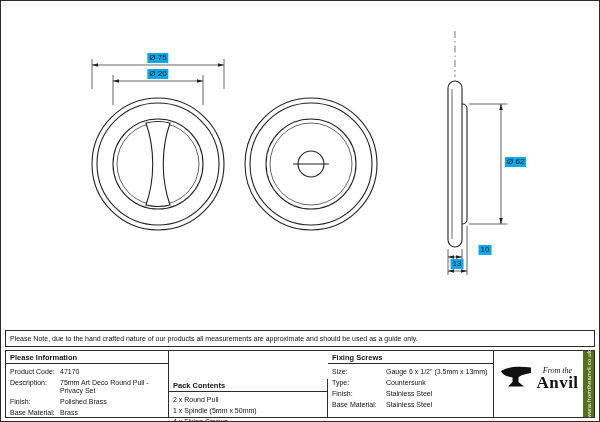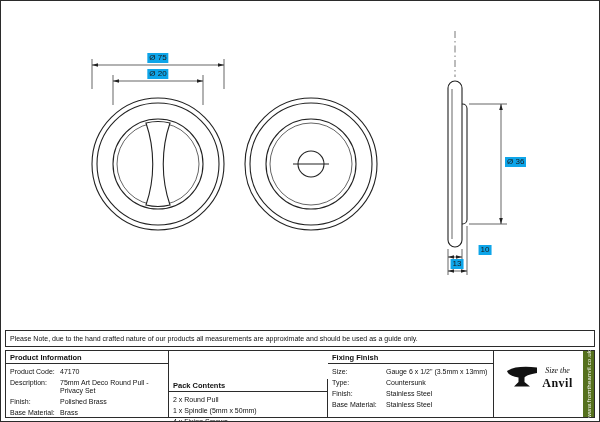--- a/index.html
+++ b/index.html
@@ -43,21 +43,21 @@
   .col-body { padding:4px; font-size:7px; line-height:8px; }
   .kv-row { display:flex; margin-bottom:3px; }
   .col-product .k { flex:0 0 50px; }
   .col-fix .k     { flex:0 0 54px; }
   .kv-row .v { flex:1; }
   .pc-line { margin-bottom:3px; }
 
   .brand { display:flex; align-items:center; justify-content:center; gap:3px; margin:13px 13px 0 3px; }
   .brand-text { text-align:center; font-family:"Liberation Serif", serif; }
   .brand-top  { font-style:italic; font-size:8px; line-height:8px; }
-  .brand-main { font-weight:bold; font-size:12px; line-height:16px; letter-spacing:0.5px;text-align:right; }
+  .brand-main { font-weight:bold; font-size:17px; line-height:16px; letter-spacing:0.5px;text-align:right; }
   .site-strip {
     position:absolute; right:0; top:0; bottom:0; width:11px;
     background:var(--accent, #55701d);
     display:flex; align-items:center; justify-content:center;
   }
   .site-strip span {
     writing-mode:vertical-rl; transform:rotate(180deg);
     color:#fff; font-size:6px; letter-spacing:0.2px; white-space:nowrap;
   }
 </style>
@@ -111,33 +111,33 @@
         <line class="thin" x1="447" y1="248" x2="447" y2="274"></line>
         <line class="thin" x1="461" y1="248" x2="461" y2="260"></line>
         <line class="thin" x1="466" y1="225" x2="466" y2="274"></line>
         <line class="thin" x1="447" y1="256" x2="461" y2="256" marker-start="url(#arr)" marker-end="url(#arr)"></line>
         <line class="thin" x1="447" y1="270" x2="466" y2="270" marker-start="url(#arr)" marker-end="url(#arr)"></line>
       </g>
     </svg>
 
     <span class="dim-label ctr" style="left:157px; top:52px;">Ø 75</span>
     <span class="dim-label ctr" style="left:157px; top:68px;">Ø 20</span>
-    <span class="dim-label" style="left:504px; top:156px;">Ø 36</span>
+    <span class="dim-label" style="left:504px; top:156px;">Ø 62</span>
     <span class="dim-label ctr" style="left:454px; top:244px;margin-left:30px;">10</span>
     <span class="dim-label ctr" style="left:456px; top:258px;">13</span>
   </div>
 
   <div class="note-bar">
     <span>Please Note, due to the hand crafted nature of our products all measurements are approximate and should be used as a guide only.</span>
   </div>
 
   <div class="info-table">
 
     <div class="col col-product">
-      <div class="col-header">Product Information</div>
+      <div class="col-header">Please Information</div>
       <div class="col-body">
         <div class="kv-row">
           <span class="k">Product Code:</span>
           <span class="v">47170</span>
         </div>
         <div class="kv-row">
           <span class="k">Description:</span>
           <span class="v">75mm Art Deco Round Pull - Privacy Set</span>
         </div>
         <div class="kv-row">
@@ -154,21 +154,21 @@
     <div class="col col-pack">
       <div class="col-header">Pack Contents</div>
       <div class="col-body">
         <div class="pc-line">2 x Round Pull</div>
         <div class="pc-line">1 x Spindle (5mm x 50mm)</div>
         <div class="pc-line">4 x Fixing Screws</div>
       </div>
     </div>
 
     <div class="col col-fix">
-      <div class="col-header">Fixing Finish</div>
+      <div class="col-header">Fixing Screws</div>
       <div class="col-body">
         <div class="kv-row">
           <span class="k">Size:</span>
           <span class="v">Gauge 6 x 1/2" (3.5mm x 13mm)</span>
         </div>
         <div class="kv-row">
           <span class="k">Type:</span>
           <span class="v">Countersunk</span>
         </div>
         <div class="kv-row">
@@ -183,21 +183,21 @@
     </div>
 
     <div class="col col-logo">
       <div class="brand">
         <span>
           <svg width="34" height="26" viewBox="0 0 34 26">
             <path d="M2,7 C8,3 18,2 32,3.5 L32,9 C25,10.5 21,11.5 19.5,13.5 L19.5,18 L25,22.5 L9,22.5 L13.5,18 L13.5,13.5 C7,12.5 3,10.5 2,7 Z" fill="#111"></path>
           </svg>
         </span>
         <span class="brand-text">
-          <span class="brand-top" style="display:block">Size the</span>
+          <span class="brand-top" style="display:block">From the</span>
           <span class="brand-main" style="display:block">Anvil</span>
         </span>
       </div>
       <div class="site-strip">
         <span>www.fromtheanvil.co.uk</span>
       </div>
     </div>
 
   </div>
 </div>

